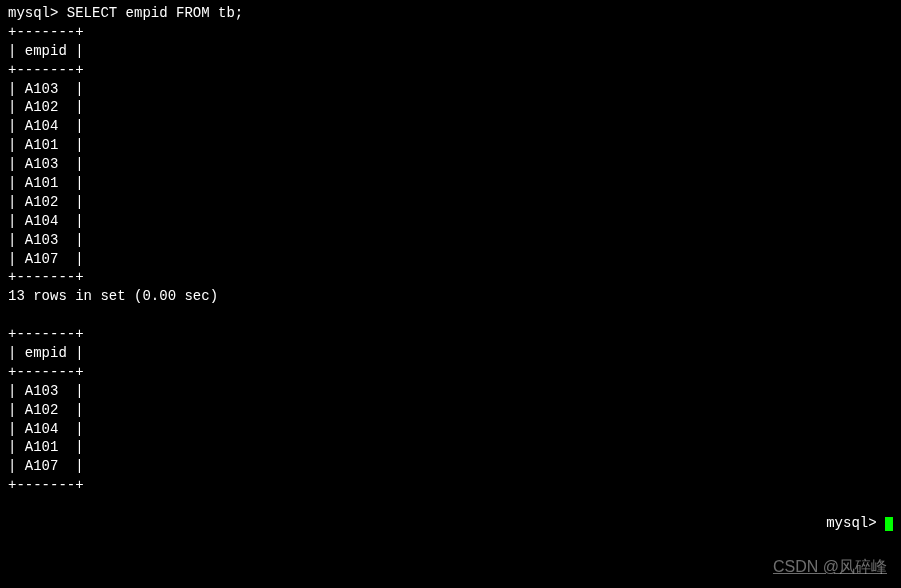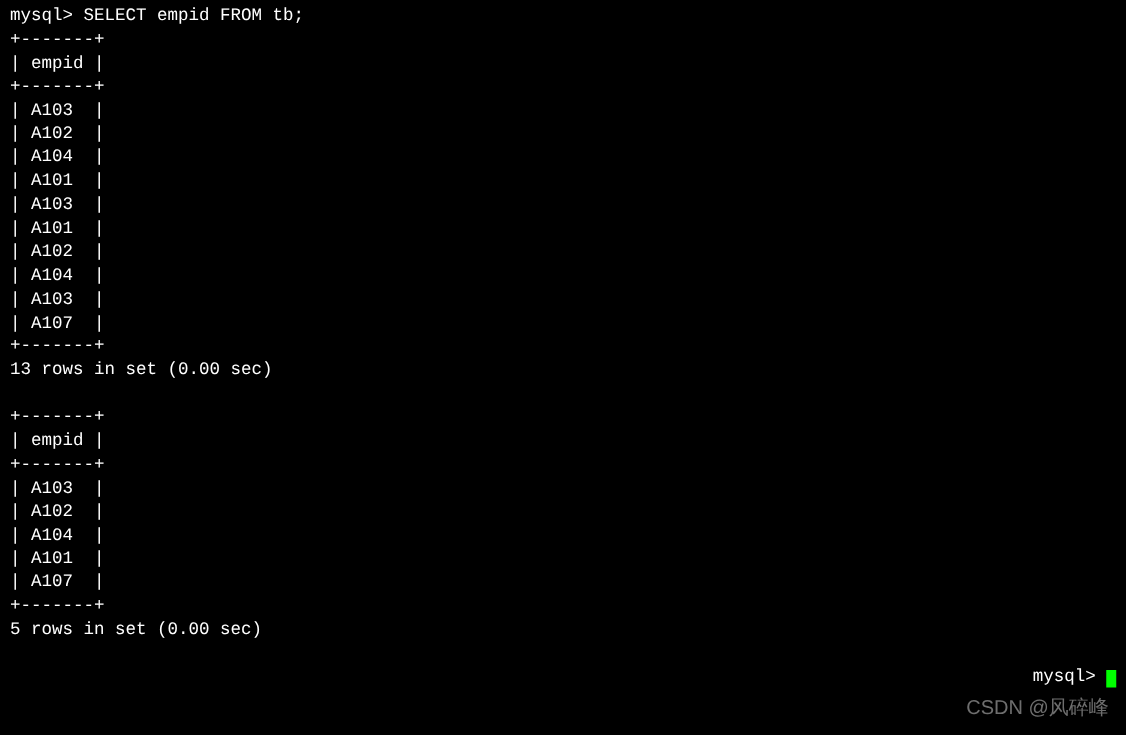--- a/index.html
+++ b/index.html
@@ -34,20 +34,21 @@
       vertical-align: text-bottom;
     }
     .watermark {
       position: absolute;
       bottom: 10px;
       right: 14px;
       color: rgba(200, 200, 200, 0.55);
       font-family: Arial, sans-serif;
       font-size: 16px;
       pointer-events: none;
+      text-decoration: underline;
     }
   </style>
 </head>
 <body>
 
 <div id="terminal">
     <div class="terminal-line">mysql&gt; SELECT empid FROM tb;</div>
     <div class="terminal-line">+-------+</div>
     <div class="terminal-line">| empid |</div>
     <div class="terminal-line">+-------+</div>
@@ -66,18 +67,17 @@
     <div class="terminal-line"> </div>
     <div class="terminal-line">+-------+</div>
     <div class="terminal-line">| empid |</div>
     <div class="terminal-line">+-------+</div>
     <div class="terminal-line">| A103  |</div>
     <div class="terminal-line">| A102  |</div>
     <div class="terminal-line">| A104  |</div>
     <div class="terminal-line">| A101  |</div>
     <div class="terminal-line">| A107  |</div>
     <div class="terminal-line">+-------+</div>
-    <div class="terminal-line">5 rows in set (0.00 sec)</div>
     <div class="terminal-line"> </div>
     <div class="prompt"><span>mysql&gt; </span><span class="cursor"></span></div>
   </div>
 
 <div class="watermark">CSDN @风碎峰</div>
 
 </body></html>

